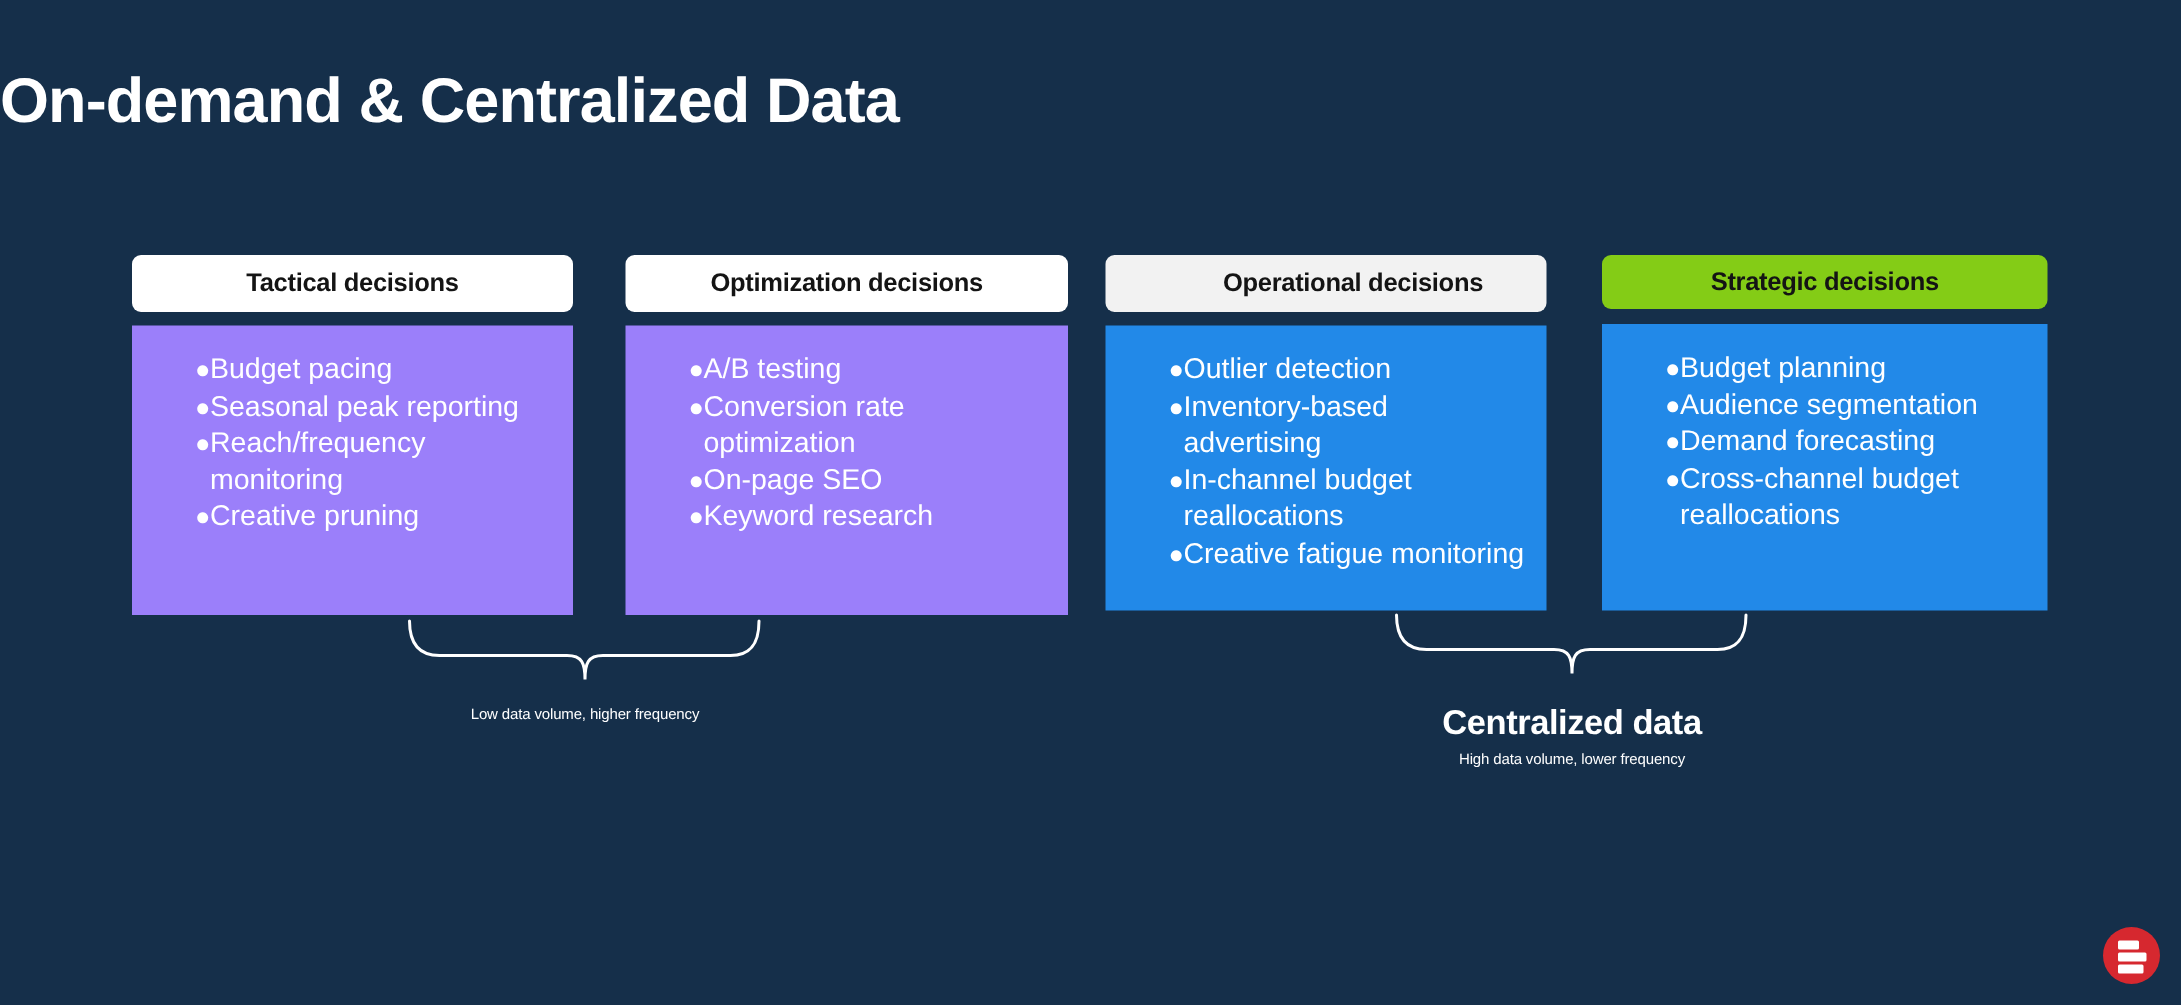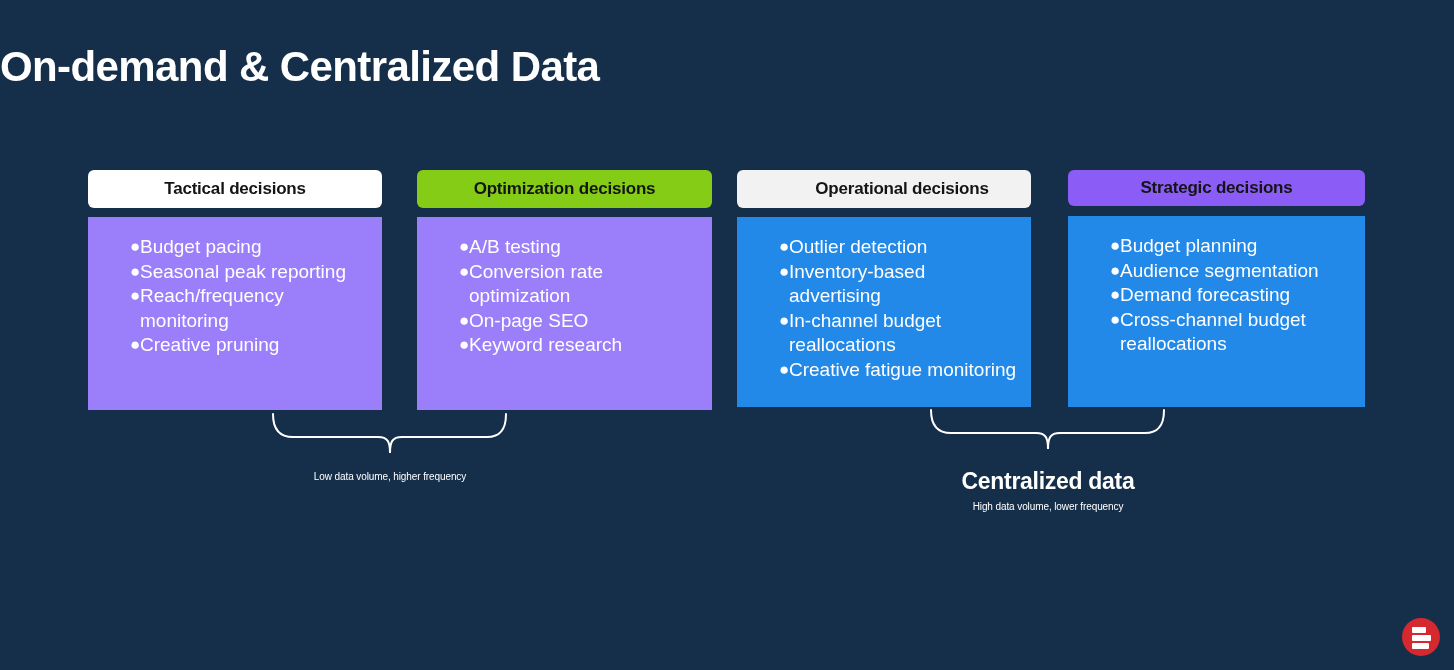--- a/index.html
+++ b/index.html
@@ -163,21 +163,21 @@
         </li>
         <li class="bullet-item">
           <span class="bullet-dot">●</span>
           <span class="bullet-text">Creative pruning</span>
         </li>
       </ul>
     </div>
   </div>
 
   <div class="column" style="left:329px; width:295px;">
-    <div class="col-header" style="background:#84cc16;">
+    <div class="col-header" style="background:#ffffff;">
       <span>Optimization decisions</span>
     </div>
     <div class="col-body" style="background:#9b7ffa; height:193px;">
       <ul class="bullet-list">
         <li class="bullet-item">
           <span class="bullet-dot">●</span>
           <span class="bullet-text">A/B testing</span>
         </li>
         <li class="bullet-item">
           <span class="bullet-dot">●</span>
@@ -215,21 +215,21 @@
         </li>
         <li class="bullet-item">
           <span class="bullet-dot">●</span>
           <span class="bullet-text">Creative fatigue monitoring</span>
         </li>
       </ul>
     </div>
   </div>
 
   <div class="column" style="left:980px; width:297px;">
-    <div class="col-header" style="background:#8b5cf6; height:36px;">
+    <div class="col-header" style="background:#84cc16; height:36px;">
       <span>Strategic decisions</span>
     </div>
     <div class="col-body" style="background:#2289e8; height:191px; margin-top:10px;">
       <ul class="bullet-list">
         <li class="bullet-item">
           <span class="bullet-dot">●</span>
           <span class="bullet-text">Budget planning</span>
         </li>
         <li class="bullet-item">
           <span class="bullet-dot">●</span>

